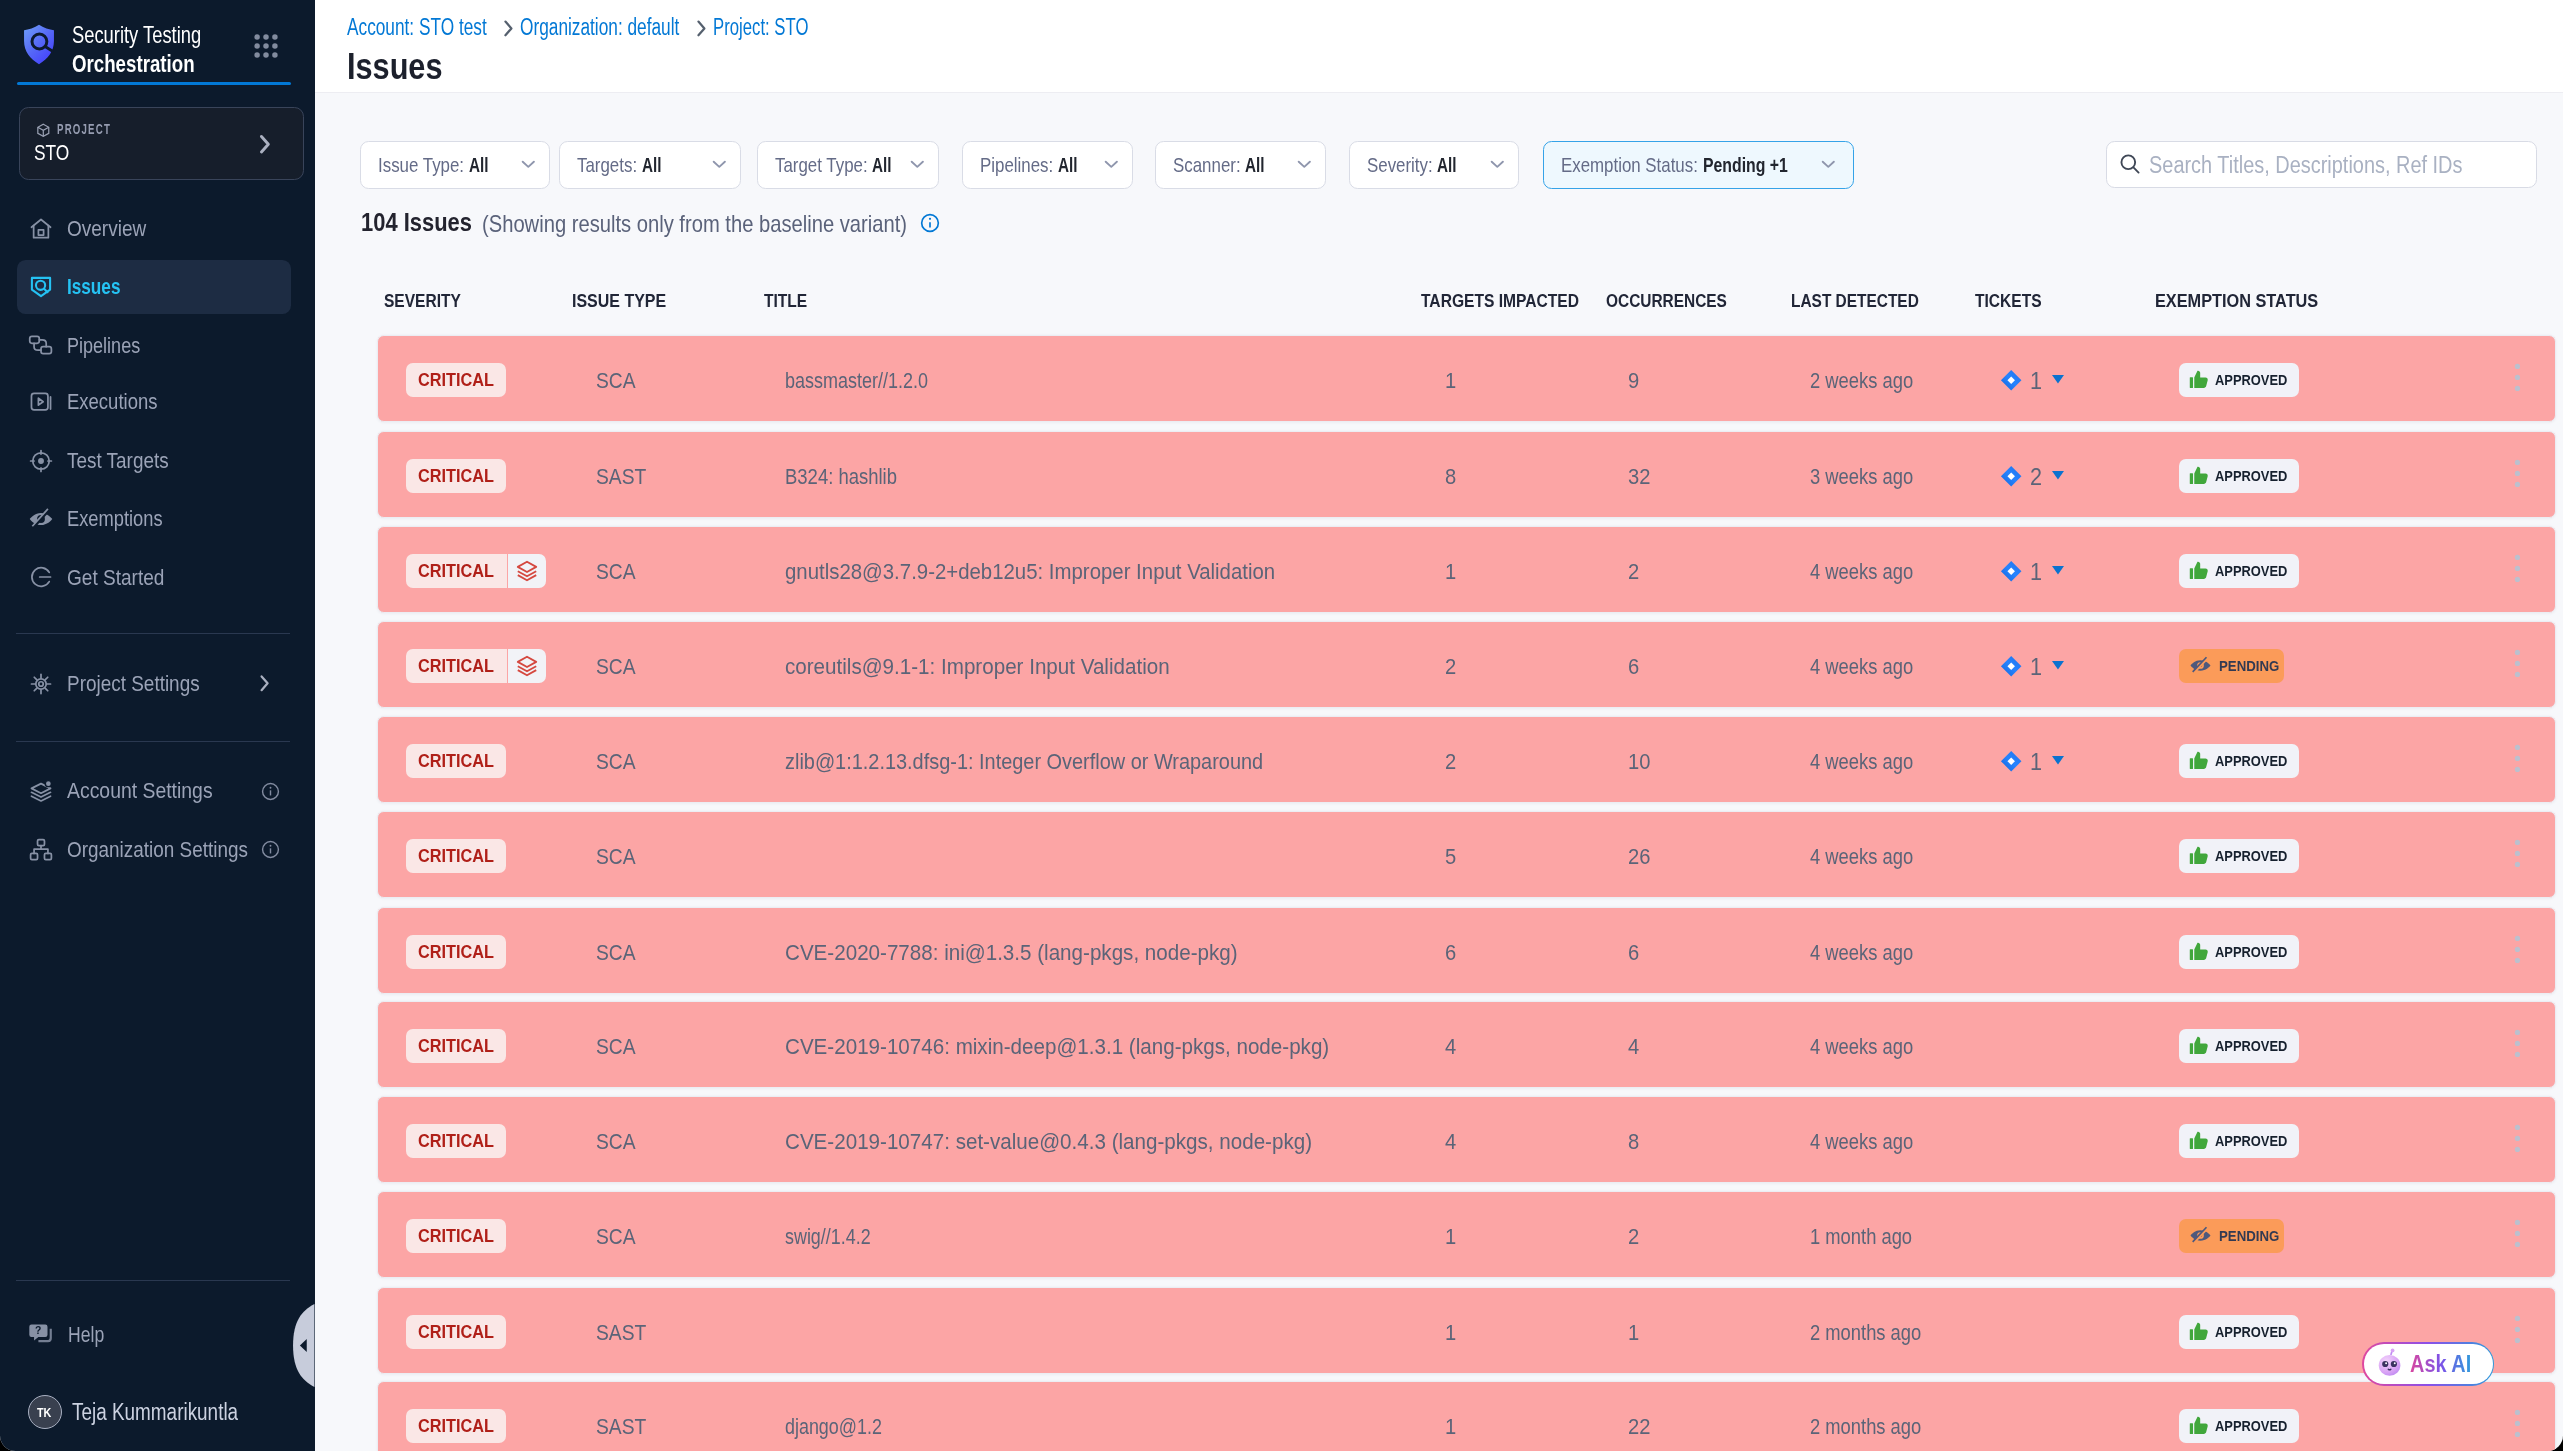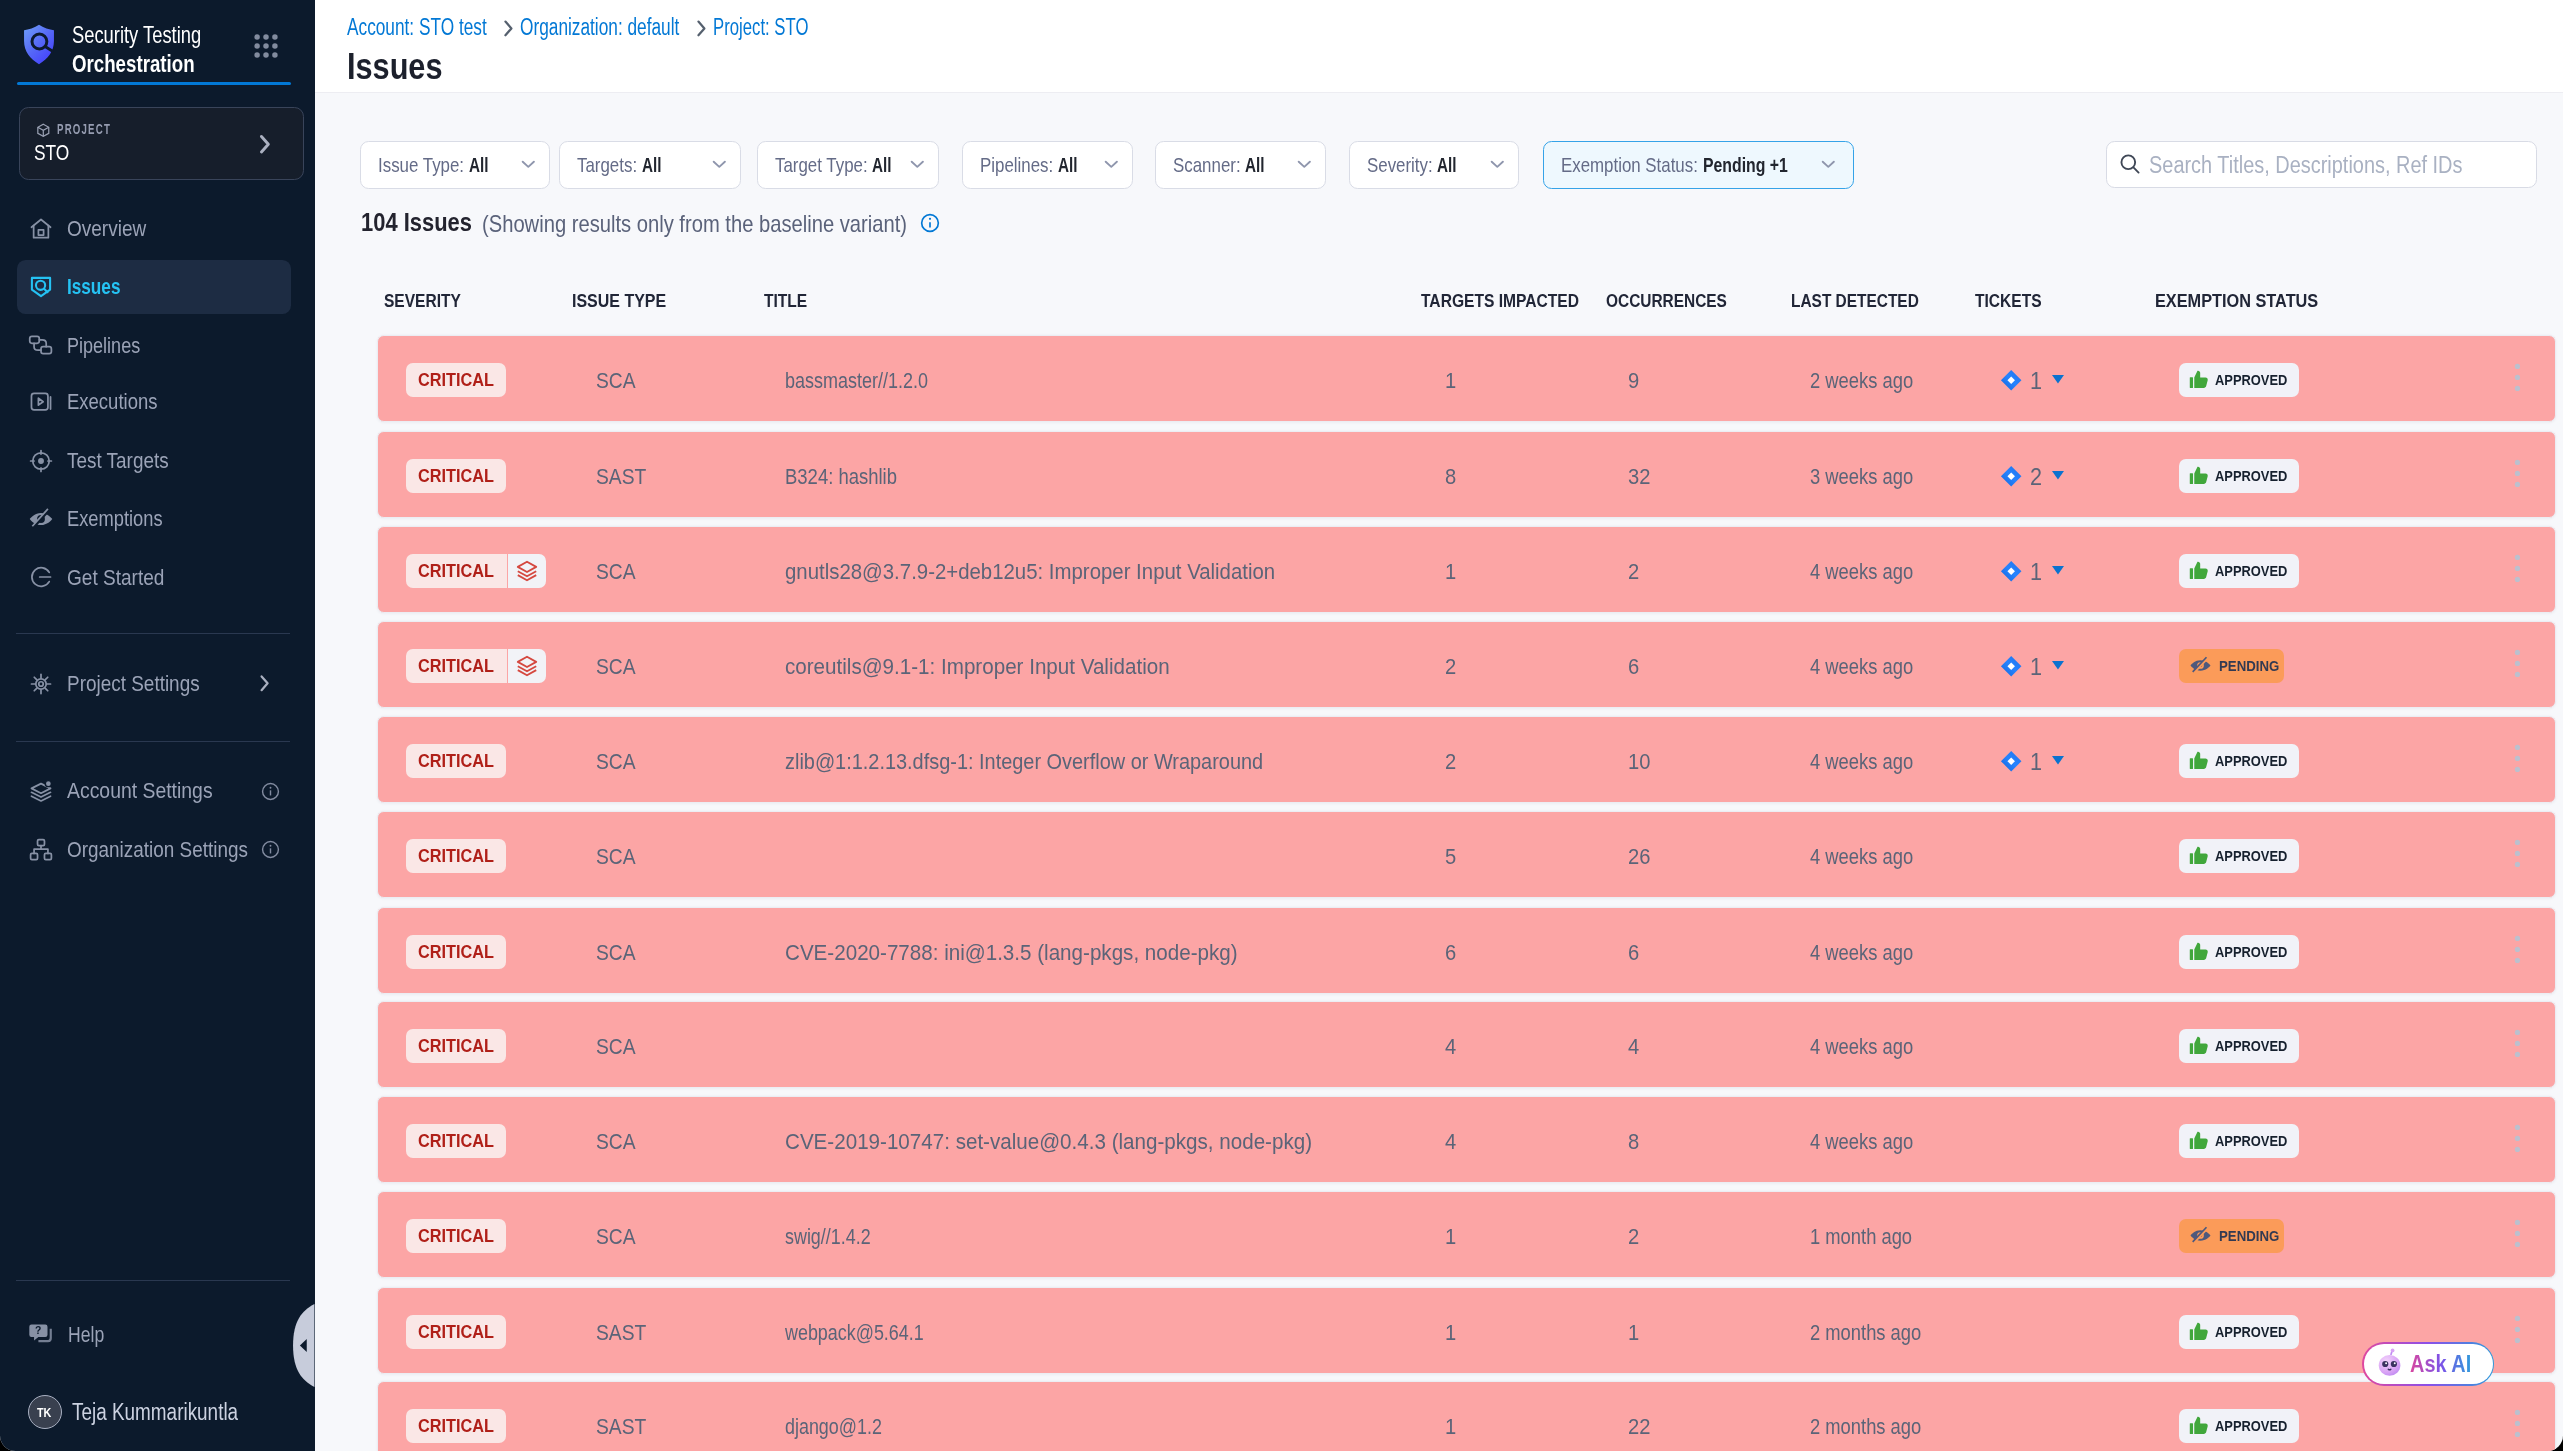--- a/index.html
+++ b/index.html
@@ -538,20 +538,21 @@
         <svg viewBox="0 0 10 42">
           <circle cx="5" cy="5" r="3.8" fill="#bcc0ce"></circle>
           <circle cx="5" cy="21" r="3.8" fill="#bcc0ce"></circle>
           <circle cx="5" cy="37" r="3.8" fill="#bcc0ce"></circle>
         </svg>
       </div>
     </div>
 <div class="card" style="top:1001px">
       <div class="crit" style="width:100px"><span class="sxl" style="transform:scaleX(0.8572);margin-left:12px">CRITICAL</span></div>
       <div class="cell" style="top:1.3px;left:218px"><span class="sxl" style="transform:scaleX(0.86);">SCA</span></div>
+      <div class="cell" style="top:1.3px;left:407px"><span class="sxl" style="transform:scaleX(0.92);">CVE-2019-10746: mixin-deep@1.3.1 (lang-pkgs, node-pkg)</span></div>
       <div class="cell" style="top:1.3px;left:1067px"><span class="sxl" style="transform:scaleX(0.9);">4</span></div>
       <div class="cell" style="top:1.3px;left:1250px"><span class="sxl" style="transform:scaleX(0.9);">4</span></div>
       <div class="cell" style="top:1.3px;left:1432px"><span class="sxl" style="transform:scaleX(0.82);">4 weeks ago</span></div>
       <div class="badge" style="width:120px;background:#f1f2f8;color:#16202e">
         <div class="a" style="left:8.6px;top:6px;width:21.5px;height:21.5px">
           <svg viewBox="0 0 24 24" fill="#41a73c">
             <rect x="2" y="9.2" width="3.6" height="12" rx="0.6"></rect>
             <path d="M7 21.2 H17.6 C18.9 21.2 20 20.3 20.3 19.1 L22 12.6 C22.4 11.1 21.2 9.6 19.6 9.6 H13.6 V4.3 C13.6 3 12.5 1.9 11.2 1.9 H10.6 L7 9.6 Z"></path>
           </svg>
         </div>
@@ -611,21 +612,20 @@
         <svg viewBox="0 0 10 42">
           <circle cx="5" cy="5" r="3.8" fill="#bcc0ce"></circle>
           <circle cx="5" cy="21" r="3.8" fill="#bcc0ce"></circle>
           <circle cx="5" cy="37" r="3.8" fill="#bcc0ce"></circle>
         </svg>
       </div>
     </div>
 <div class="card" style="top:1287px">
       <div class="crit" style="width:100px"><span class="sxl" style="transform:scaleX(0.8572);margin-left:12px">CRITICAL</span></div>
       <div class="cell" style="top:1.3px;left:218px"><span class="sxl" style="transform:scaleX(0.86);">SAST</span></div>
-      <div class="cell" style="top:1.3px;left:407px"><span class="sxl" style="transform:scaleX(0.8);">webpack@5.64.1</span></div>
       <div class="cell" style="top:1.3px;left:1067px"><span class="sxl" style="transform:scaleX(0.9);">1</span></div>
       <div class="cell" style="top:1.3px;left:1250px"><span class="sxl" style="transform:scaleX(0.9);">1</span></div>
       <div class="cell" style="top:1.3px;left:1432px"><span class="sxl" style="transform:scaleX(0.82);">2 months ago</span></div>
       <div class="badge" style="width:120px;background:#f1f2f8;color:#16202e">
         <div class="a" style="left:8.6px;top:6px;width:21.5px;height:21.5px">
           <svg viewBox="0 0 24 24" fill="#41a73c">
             <rect x="2" y="9.2" width="3.6" height="12" rx="0.6"></rect>
             <path d="M7 21.2 H17.6 C18.9 21.2 20 20.3 20.3 19.1 L22 12.6 C22.4 11.1 21.2 9.6 19.6 9.6 H13.6 V4.3 C13.6 3 12.5 1.9 11.2 1.9 H10.6 L7 9.6 Z"></path>
           </svg>
         </div>

